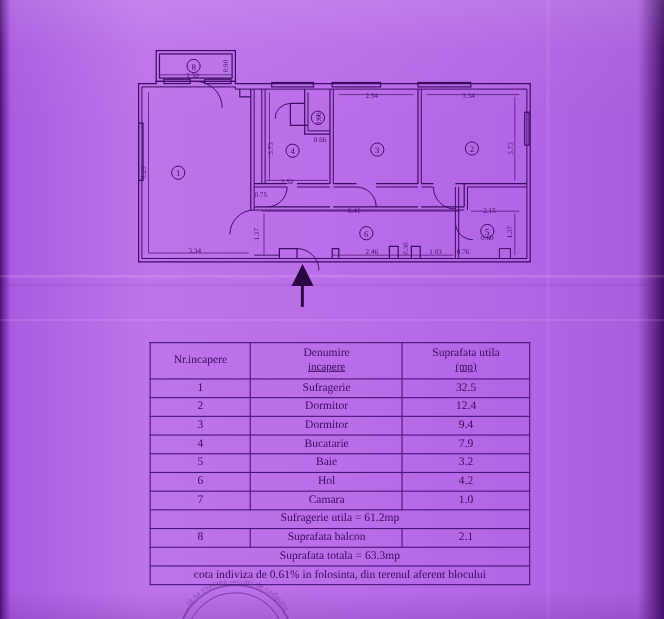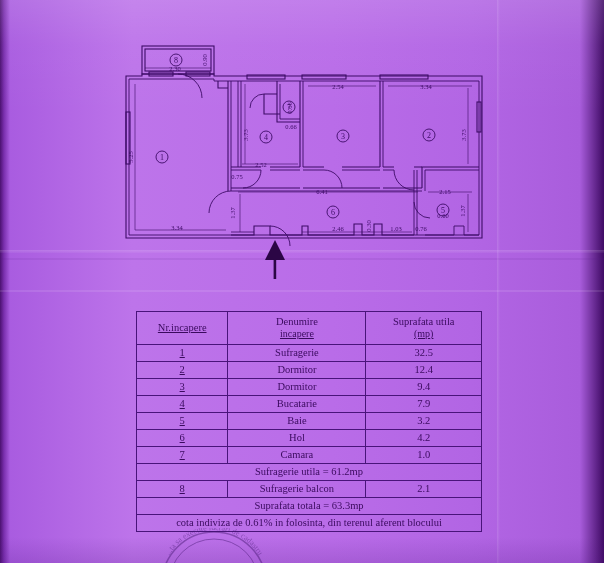--- a/index.html
+++ b/index.html
@@ -41,21 +41,21 @@
   table.spec {
     width:100%; border-collapse:collapse;
     color:#3a0a5e; font-size:10.5px; line-height:1.15;
   }
   table.spec td, table.spec th {
     border:1px solid #49147a;
     text-align:center; padding:2px 3px;
     font-weight:normal;
   }
   table.spec th { padding:4px 3px; font-size:10.5px; }
-  td.c-nr, th.c-nr { width:26.5%;text-decoration:underline; }
+  td.c-nr, th.c-nr { width:26.5%; }
   td.c-name, th.c-name { width:40%; }
   td.c-area, th.c-area { width:33.5%; }
   tr.data td { height:15px; }
   td.full { text-align:center; }
   .sub { display:block; font-size:10px;text-decoration:underline; }
   .note { font-size:10.5px; padding:3px 2px; }
 
   
   #stamp {
     position:absolute; left:148px; top:528px;
@@ -268,21 +268,21 @@
         <tr class="data">
           <td class="c-nr">7</td>
           <td class="c-name">Camara</td>
           <td class="c-area">1.0</td>
         </tr>
         <tr>
           <td class="full" colspan="3">Sufragerie utila = 61.2mp</td>
         </tr>
         <tr class="data">
           <td class="c-nr">8</td>
-          <td class="c-name">Sufragerie balcon</td>
+          <td class="c-name">Suprafata balcon</td>
           <td class="c-area">2.1</td>
         </tr>
         <tr>
           <td class="full" colspan="3">Suprafata  totala = 63.3mp</td>
         </tr>
         <tr>
           <td class="full note" colspan="3">cota indiviza de 0.61% in folosinta,  din terenul aferent blocului</td>
         </tr>
       </tbody>
   </table>

